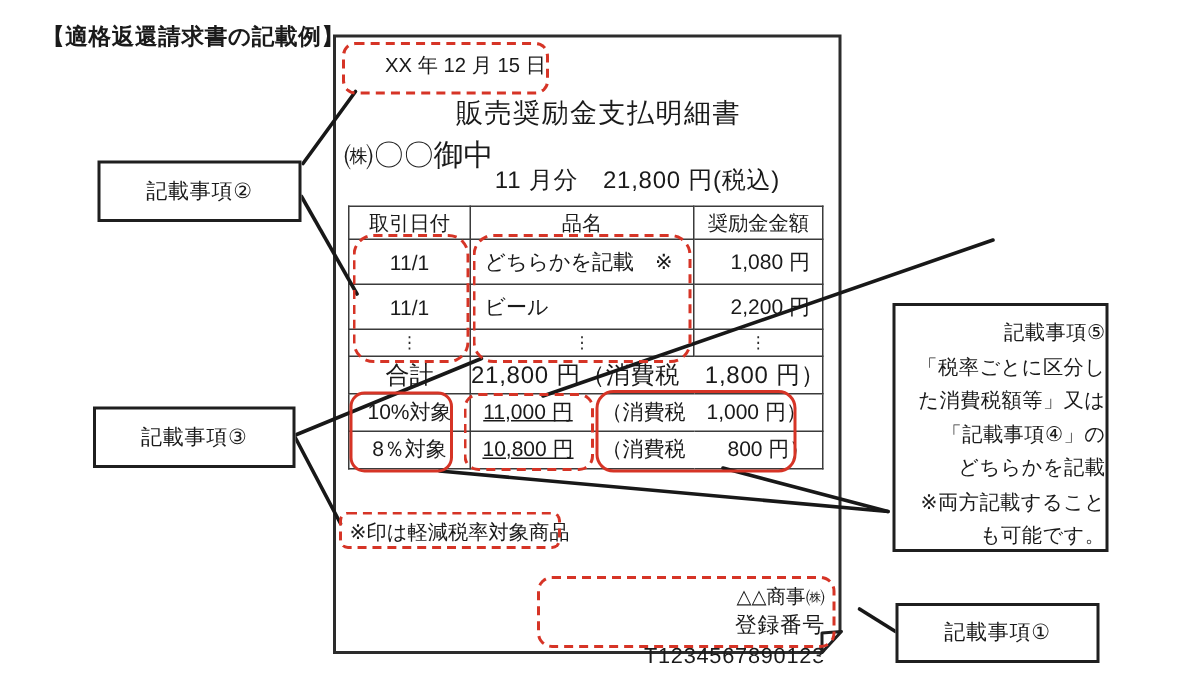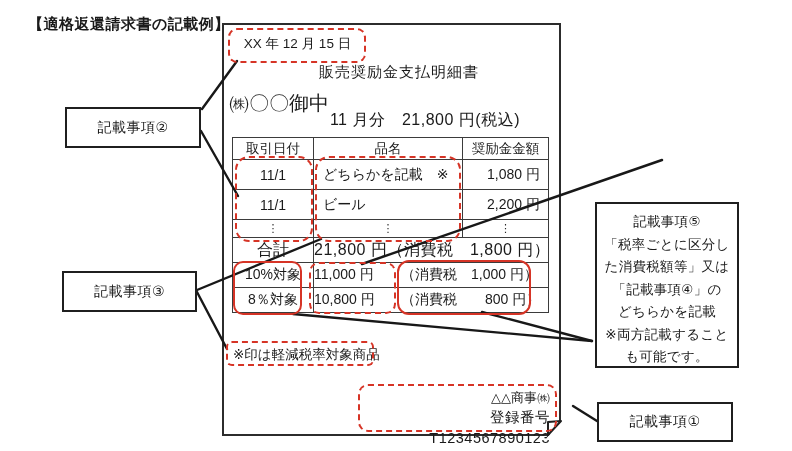--- a/index.html
+++ b/index.html
@@ -14,22 +14,22 @@
   
   #page-label { left:28px; top:15px; font-size:15px; font-weight:bold; letter-spacing:0.5px; }
 
   
   #doc {
     left:222px; top:23px; width:339px; height:413px;
     background:#ffffff; border:2px solid #2c2c2c; z-index:1;
   }
 
   
-  #doc-date   { left:231px; top:35px;  width:133px; text-align:center; font-size:13.5px; z-index:2; }
-  #doc-title  { left:291px; top:63px;  width:216px; text-align:center; font-size:15px; letter-spacing:1px; z-index:2; }
+  #doc-date   { left:231px; top:35px;  width:133px; text-align:right; font-size:13.5px; z-index:2; }
+  #doc-title  { left:291px; top:63px;  width:216px; text-align:center; font-size:18px; letter-spacing:1px; z-index:2; }
   #doc-recipient { left:229px; top:90px; font-size:20px; z-index:2; }
   #doc-summary   { left:240px; top:110px; width:280px; text-align:right; font-size:16px; letter-spacing:0.5px; z-index:2; }
   #doc-note   { left:233px; top:346px; font-size:13.5px; z-index:2; }
   #doc-issuer-block { left:365px; top:388px; width:185px; text-align:right; z-index:2; }
   #doc-issuer { font-size:13px; line-height:19px; }
   #doc-registration { font-size:14.5px; line-height:21px; letter-spacing:0.5px; }
 
   
   #table-wrap { left:232px; top:137px; width:316px; z-index:2; }
   table { border-collapse:collapse; table-layout:fixed; width:316px; }
@@ -38,21 +38,21 @@
   tr.r-head td { height:22px; text-align:center; }
   tr.r-item td { height:30px; font-size:14px; }
   tr.r-dots td { height:18px; text-align:center; font-size:11px; color:#2a2a2a; }
   tr.r-total td { height:25px; font-size:16px; }
   tr.r-tax td { height:25px; font-size:14px; }
   td.cell-center { text-align:center; }
   td.cell-item { padding-left:9px; text-align:left; }
   td.cell-amount { padding-right:8px; text-align:right; }
   td.cell-total-val { text-align:center; letter-spacing:0.5px; }
   .taxcell { display:flex; align-items:center; }
-  .taxcell .amt { display:inline-block; width:76px; text-align:left; }
+  .taxcell .amt { display:inline-block; width:76px; text-align:center;text-decoration:underline; }
   .taxcell .tx  { margin-left:11px; }
 
   
   .rbox { position:absolute; z-index:6; border-color:#d63426; }
   .r-dashed { border-style:dashed; border-width:2.5px; }
   .r-solid  { border-style:solid;  border-width:2.5px; }
   #r-date    { left:228px; top:28px;  width:138px; height:35px; border-radius:9px; }
   #r-dates   { left:235px; top:156px; width:78px;  height:86px; border-radius:14px; }
   #r-items   { left:315px; top:156px; width:146px; height:86px; border-radius:14px; }
   #r-rates   { left:233px; top:261px; width:69px;  height:54px; border-radius:10px; }
@@ -65,21 +65,21 @@
   .callout {
     position:absolute; background:#ffffff; border:2.5px solid #1f1f1f;
     display:flex; align-items:center; justify-content:center;
     font-size:14px; letter-spacing:0.5px; z-index:7; text-align:center;
   }
   #ann-item2 { left:65px;  top:107px; width:136px; height:41px; }
   #ann-item3 { left:62px;  top:271px; width:135px; height:41px; }
   #ann-item4 { left:597px; top:119px; width:135px; height:41px; }
   #ann-item1 { left:597px; top:402px; width:136px; height:40px; }
   #ann-item5 { left:595px; top:202px; width:144px; height:166px; display:block; padding-top:7px; }
-  #ann-item5 .t5 { font-size:13.5px; line-height:22.5px; text-align:center; letter-spacing:0.3px; }
+  #ann-item5 .t5 { font-size:13.5px; line-height:22.5px; text-align:right; letter-spacing:0.3px; }
 
   
   #lines  { left:0; top:0; z-index:5; pointer-events:none; }
   #dogear { left:540px; top:410px; z-index:3; pointer-events:none; }
 </style>
 </head>
 <body>
 
 <div id="page">
 

